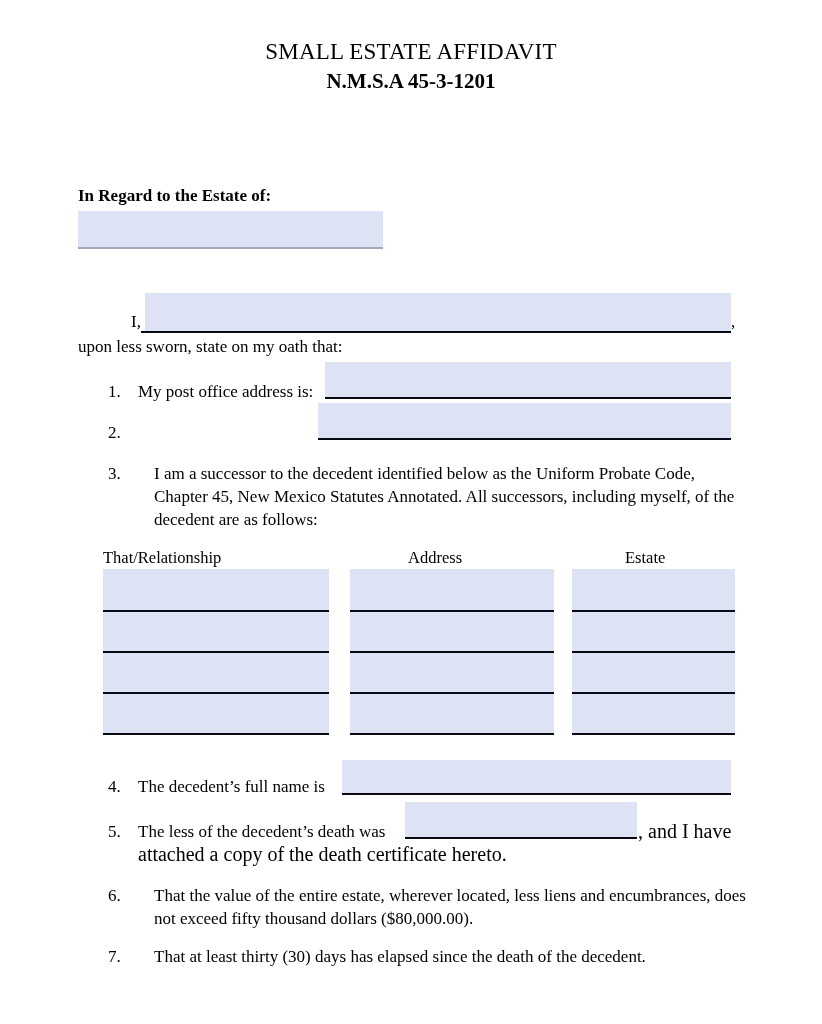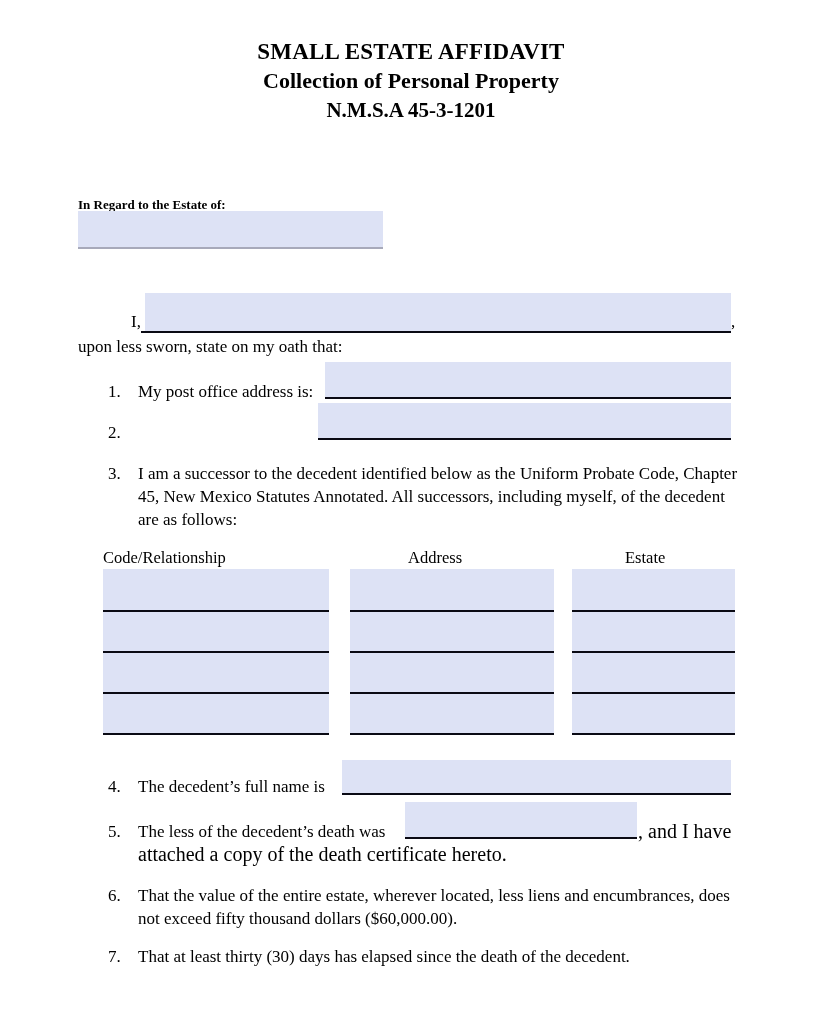--- a/index.html
+++ b/index.html
@@ -21,21 +21,21 @@
   
   .title-block {
     position: absolute;
     left: 0;
     top: 38px;
     width: 822px;
     text-align: center;
   }
   .title-line-1 {
     font-size: 23px;
-    font-weight: bold;
+    font-weight: normal;
     letter-spacing: 0.2px;
     line-height: 28px;
   }
   .title-line-2 {
     font-size: 22px;
     font-weight: bold;
     line-height: 28px;
     margin-top: 1px;
   }
   .title-line-3 {
@@ -57,22 +57,22 @@
   
   .rule {
     position: absolute;
     height: 0;
     border-bottom: 2px solid #0a0a14;
   }
 
   .regard-label {
     position: absolute;
     left: 78px;
-    top: 197px;
-    font-size: 13px;
+    top: 186px;
+    font-size: 17px;
     font-weight: bold;
   }
 
   .i-label {
     position: absolute;
     left: 131px;
     top: 312px;
     font-size: 17px;
     font-weight: normal;
   }
@@ -100,20 +100,21 @@
   .item .num {
     width: 30px;
     flex: 0 0 30px;
     text-align: left;
   }
   .item .body {
     display: block;
   }
   .item-wide .body {
     width: 600px;
+    margin-left: 16px;
   }
 
   
   .tbl-header {
     position: absolute;
     font-size: 16.5px;
   }
   .tbl-col {
     position: absolute;
     background: #dde2f5;
@@ -129,21 +130,20 @@
     font-size: 20px;
   }
 </style>
 </head>
 <body>
 
 <div class="page">
 
   <div class="title-block">
     <div class="title-line-1">SMALL ESTATE AFFIDAVIT</div>
-    <div class="title-line-2">Collection of Personal Property</div>
     <div class="title-line-3">N.M.S.A 45-3-1201</div>
   </div>
 
   <div class="regard-label">In Regard to the Estate of:</div>
   <div class="field soft" style="left:78px; top:211px; width:305px; height:38px;" title=""></div>
 
   <div class="i-label">I,</div>
   <div class="field" style="left:145px; top:293px; width:586px; height:38px;"></div>
   <div class="rule" style="left:141px; top:331px; width:590px;"></div>
   <div class="i-comma">,</div>
@@ -160,21 +160,21 @@
     <span class="num">2.</span>
   </div>
   <div class="field" style="left:318px; top:403px; width:413px; height:35px;"></div>
   <div class="rule" style="left:318px; top:438px; width:413px;"></div>
 
   <div class="item item-wide" style="left:108px; top:462px; width:640px;">
     <span class="num">3.</span>
     <span class="body">I am a successor to the decedent identified below as the Uniform Probate Code, Chapter 45, New Mexico Statutes Annotated.  All successors, including myself, of the decedent are as follows:</span>
   </div>
 
-  <div class="tbl-header" style="left:103px; top:548px;">Code/Relationship</div>
+  <div class="tbl-header" style="left:103px; top:548px;">That/Relationship</div>
   <div class="tbl-header" style="left:408px; top:548px;">Address</div>
   <div class="tbl-header" style="left:625px; top:548px;">Estate</div>
 
   <div class="tbl-col" style="left:103px; top:569px; width:226px; height:164px;"></div>
   <div class="tbl-col" style="left:350px; top:569px; width:204px; height:164px;"></div>
   <div class="tbl-col" style="left:572px; top:569px; width:163px; height:164px;"></div>
 
   <div class="tbl-col" style="left:103px; top:569px; width:226px; height:41px; background:transparent;"></div>
   <div class="tbl-col" style="left:350px; top:569px; width:204px; height:41px; background:transparent;"></div>
   <div class="tbl-col" style="left:572px; top:569px; width:163px; height:41px; background:transparent;"></div>
@@ -214,21 +214,21 @@
     <span class="num">5.</span>
     <span class="body">The less of the decedent’s death was</span>
   </div>
   <div class="field" style="left:405px; top:802px; width:232px; height:35px;"></div>
   <div class="rule" style="left:405px; top:837px; width:232px;"></div>
   <div class="inline-after" style="left:638px; top:820px;">, and I have</div>
   <div class="inline-after" style="left:138px; top:843px;">attached a copy of the death certificate hereto.</div>
 
   <div class="item item-wide" style="left:108px; top:884px; width:645px;">
     <span class="num">6.</span>
-    <span class="body">That the value of the entire estate, wherever located, less liens and encumbrances, does not exceed fifty thousand dollars ($60,000.00).</span>
+    <span class="body">That the value of the entire estate, wherever located, less liens and encumbrances, does not exceed fifty thousand dollars ($80,000.00).</span>
   </div>
 
   <div class="item item-wide" style="left:108px; top:945px; width:645px;">
     <span class="num">7.</span>
     <span class="body">That at least thirty (30) days has elapsed since the death of the decedent.</span>
   </div>
 
 </div>
 
 </body></html>

